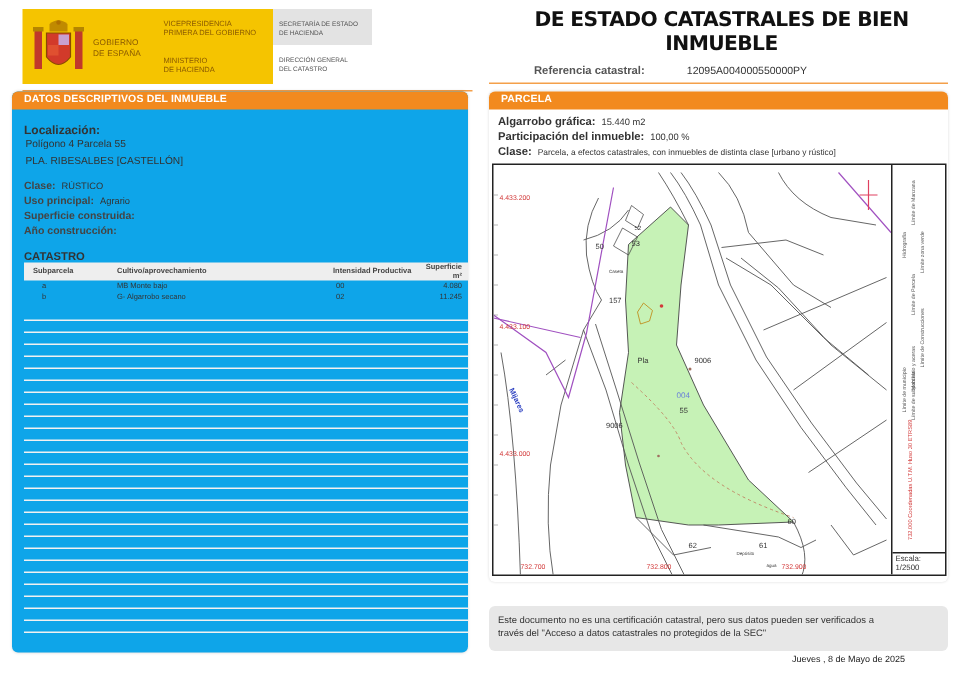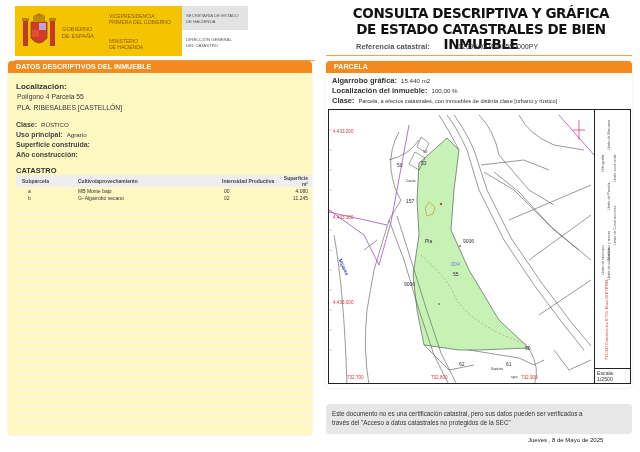--- a/index.html
+++ b/index.html
@@ -17,21 +17,21 @@
   .dir-text { position: absolute; left: 186px; top: 37px; font-size: 4.3px; line-height: 5.5px; color: #555; }
   .hdr-line-left { position: absolute; left: 15px; top: 60px; width: 300px; height: 1px; background: #f4a04a; }
 
   .main-title { position: absolute; left: 322px; top: 6px; width: 318px; text-align: center; font-size: 13.5px; font-weight: bold; line-height: 15.5px; color: #111; font-family: "DejaVu Sans", sans-serif; letter-spacing: -0.4px; }
   .ref-row { position: absolute; left: 356px; top: 42px; font-size: 7.5px; color: #333; }
   .ref-label { font-weight: bold; color: #555; margin-right: 26px; }
   .ref-val { font-size: 7px; color: #333; }
   .hdr-line-right { position: absolute; left: 326px; top: 55px; width: 306px; height: 1px; background: #f4a04a; }
 
   
-  .panel { position: absolute; background: #fef9c3; border-radius: 4px; box-shadow: 0 0 2px rgba(0,0,0,0.15); }
+  .panel { position: absolute; background: #0ea5e9; border-radius: 4px; box-shadow: 0 0 2px rgba(0,0,0,0.15); }
   .panel-left { left: 8px; top: 61px; width: 304px; height: 374px; }
   .panel-right { left: 326px; top: 61px; width: 306px; height: 327px; background: #fff; }
   .panel-header { height: 12px; background: #f28a1e; border-radius: 4px 4px 0 0; color: #fff; font-size: 7px; font-weight: bold; padding: 2px 0 0 8px; letter-spacing: 0.1px; }
 
   .loc-label { position: absolute; left: 8px; top: 21px; font-size: 8px; font-weight: bold; color: #333; }
   .loc-line { position: absolute; left: 9px; font-size: 6.8px; color: #333; }
   .field { position: absolute; left: 8px; font-size: 7px; color: #333; }
   .field b { color: #444; margin-right: 4px; }
   .field span.v { font-size: 6.2px; }
 
@@ -95,21 +95,20 @@
     <div>DE HACIENDA</div>
   </div>
 </div>
 <div class="dir-text">
   <div>DIRECCIÓN GENERAL</div>
   <div>DEL CATASTRO</div>
 </div>
 <div class="hdr-line-left"></div>
 
 <div class="main-title">
-  <div>CONSULTA DESCRIPTIVA Y GRÁFICA</div>
   <div>DE ESTADO CATASTRALES DE BIEN INMUEBLE</div>
 </div>
 <div class="ref-row">
   <span class="ref-label">Referencia catastral:</span>
   <span class="ref-val">12095A004000550000PY</span>
 </div>
 <div class="hdr-line-right"></div>
 
 <div class="panel panel-left">
   <div class="panel-header">DATOS DESCRIPTIVOS DEL INMUEBLE</div>
@@ -185,21 +184,21 @@
       <div></div>
   </div>
 </div>
 
 <div class="panel panel-right">
   <div class="panel-header">PARCELA</div>
   <div class="r-field" style="top:15px">
     <b>Algarrobo gráfica:</b><span class="v">15.440 m2</span>
   </div>
   <div class="r-field" style="top:25px">
-    <b>Localización del inmueble:</b><span class="v">100,00 %</span>
+    <b>Participación del inmueble:</b><span class="v">100,00 %</span>
   </div>
   <div class="r-field" style="top:35px">
     <b>Clase:</b><span class="v" style="font-size:5.6px">Parcela, a efectos catastrales, con inmuebles de distinta clase [urbano y rústico]</span>
   </div>
 </div>
 
 <div class="map">
   <svg width="265" height="275" viewBox="0 0 265 275" style="position:absolute;left:0;top:0">
 
     <path d="M90 53 L118 28 L130 40 L125 80 L122 120 L140 160 L170 210 L200 238 L150 240 L130 240 L95 235 L88 200 L84 165 L90 125 L88 90 Z" fill="#c6f2b6" stroke="#444" stroke-width="0.6"></path>

